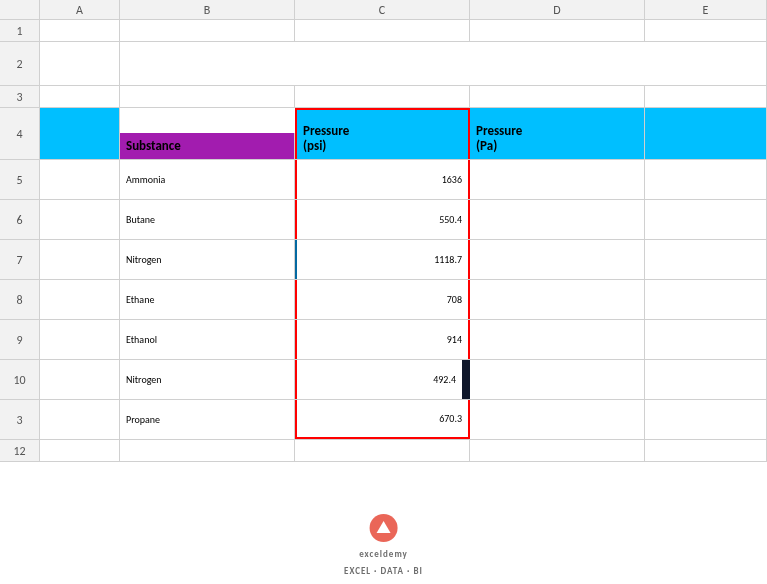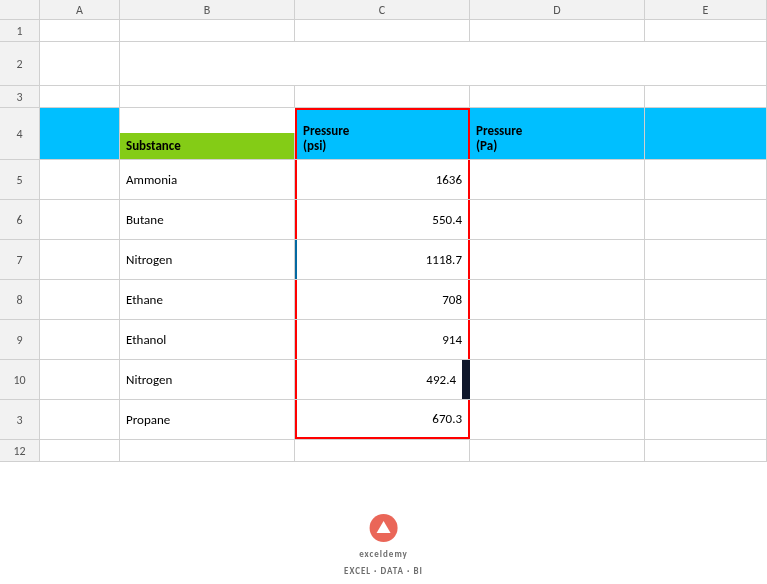--- a/index.html
+++ b/index.html
@@ -79,21 +79,21 @@
       justify-content: center;
       font-size: 12px;
       color: #555;
     }
 
     .cell {
       border-right: 1px solid #d0d0d0;
       display: flex;
       align-items: center;
       padding: 4px 6px;
-      font-size: 13px;
+      font-size: 10px;
     }
 
     .cell-a { width: 80px; min-width: 80px; }
     .cell-b { width: 175px; min-width: 175px; }
     .cell-c { width: 175px; min-width: 175px; }
     .cell-d { width: 175px; min-width: 175px; }
     .cell-e { flex: 1; }
 
     
     .title-row {
@@ -212,21 +212,21 @@
       <div class="cell cell-a"></div>
       <div class="cell cell-b"></div>
       <div class="cell cell-c"></div>
       <div class="cell cell-d"></div>
       <div class="cell cell-e"></div>
     </div>
 
     <div class="grid-row header-row">
       <div class="row-num">4</div>
       <div class="cell cell-a"></div>
-      <div class="cell cell-b" style="background-color:#84cc16; font-weight:bold; align-items:flex-end; padding-bottom:6px;margin-top:25px;">Substance</div>
+      <div class="cell cell-b" style="background-color:#a21caf; font-weight:bold; align-items:flex-end; padding-bottom:6px;margin-top:25px;">Substance</div>
       <div class="cell cell-c" style="background-color:#00BFFF; font-weight:bold; flex-direction:column; align-items:flex-start; justify-content:flex-end; padding-bottom:6px; border-top: 2px solid red; border-left: 2px solid red; border-right: 2px solid red;">
         <span>Pressure</span>
         <span>(psi)</span>
       </div>
       <div class="cell cell-d" style="background-color:#00BFFF; font-weight:bold; flex-direction:column; align-items:flex-start; justify-content:flex-end; padding-bottom:6px;">
         <span>Pressure</span>
         <span>(Pa)</span>
       </div>
       <div class="cell cell-e" style="background-color:#00BFFF;"></div>
     </div>

